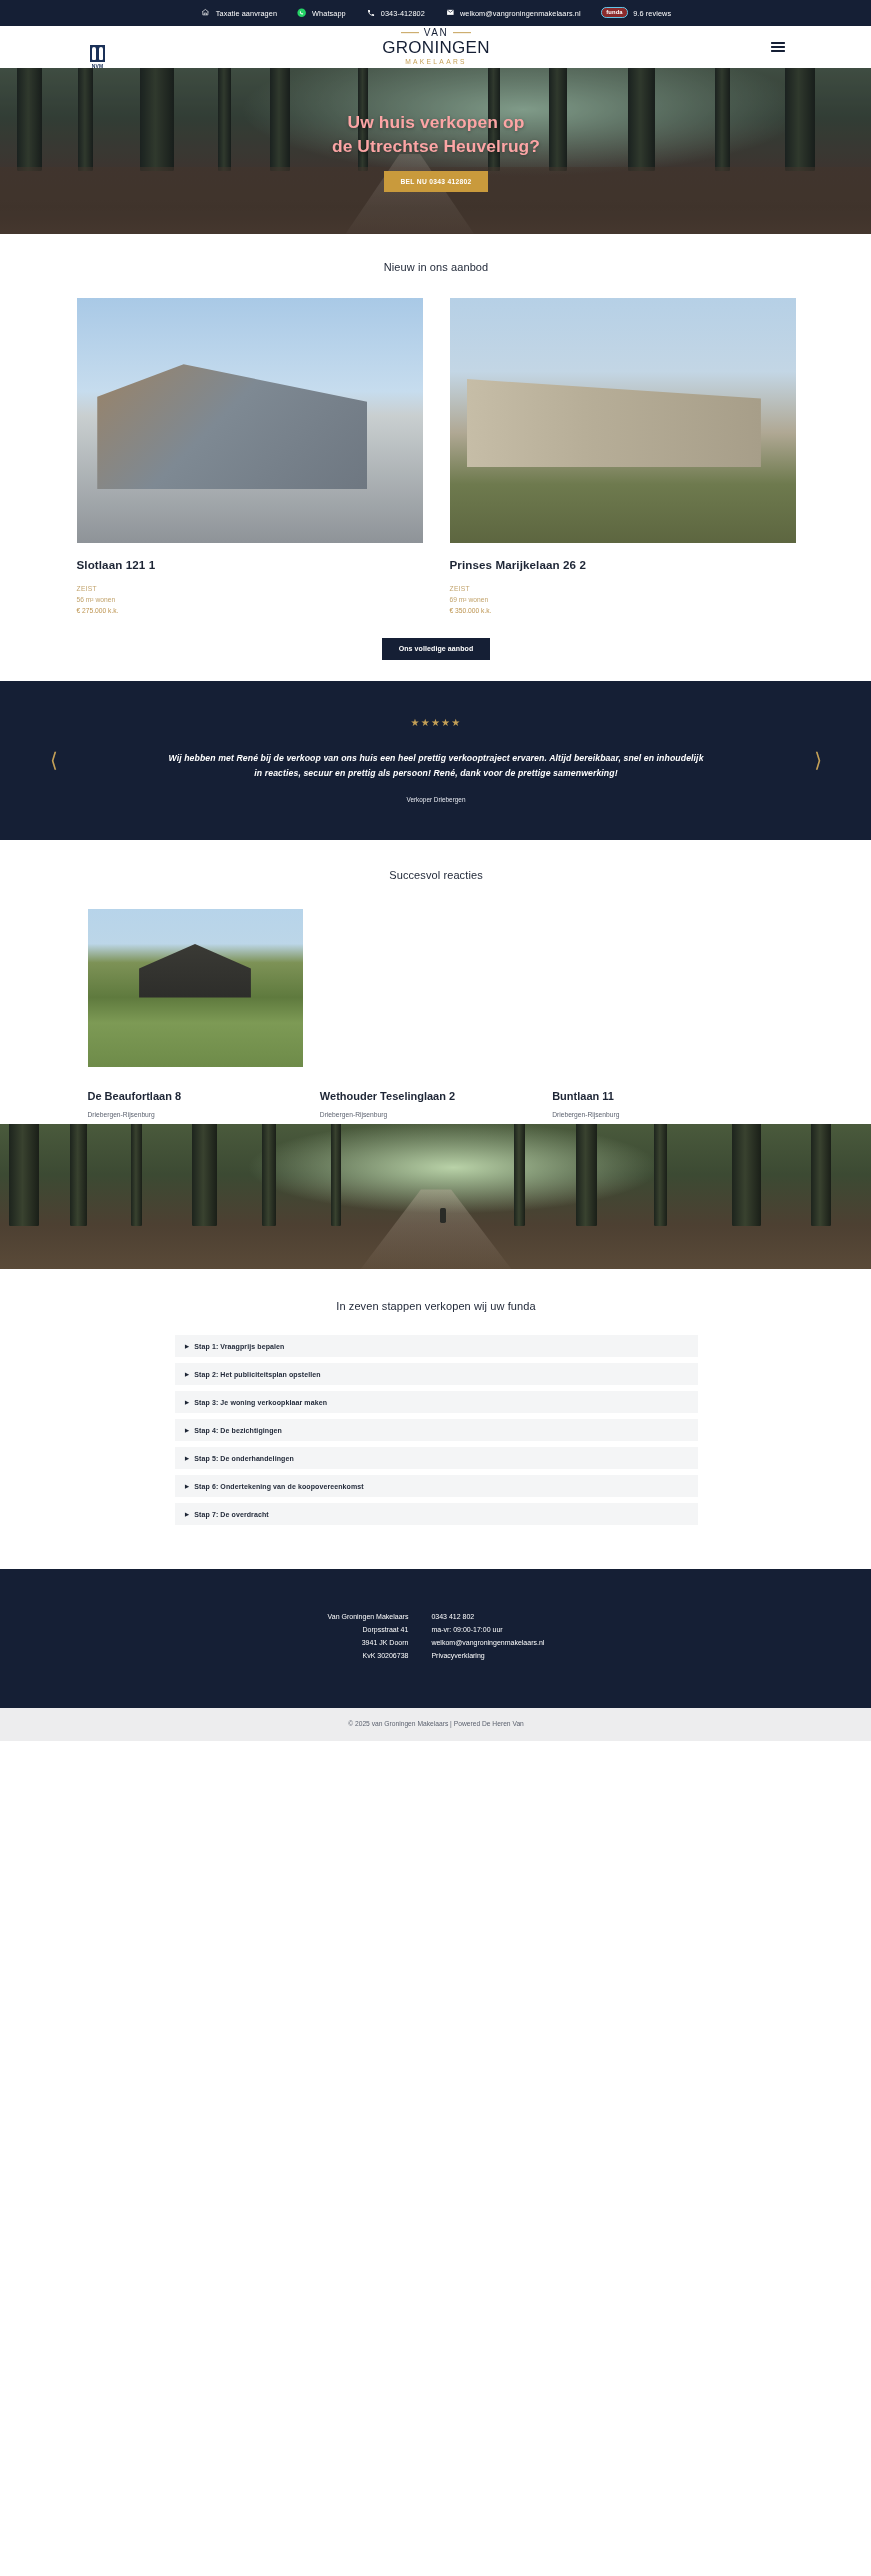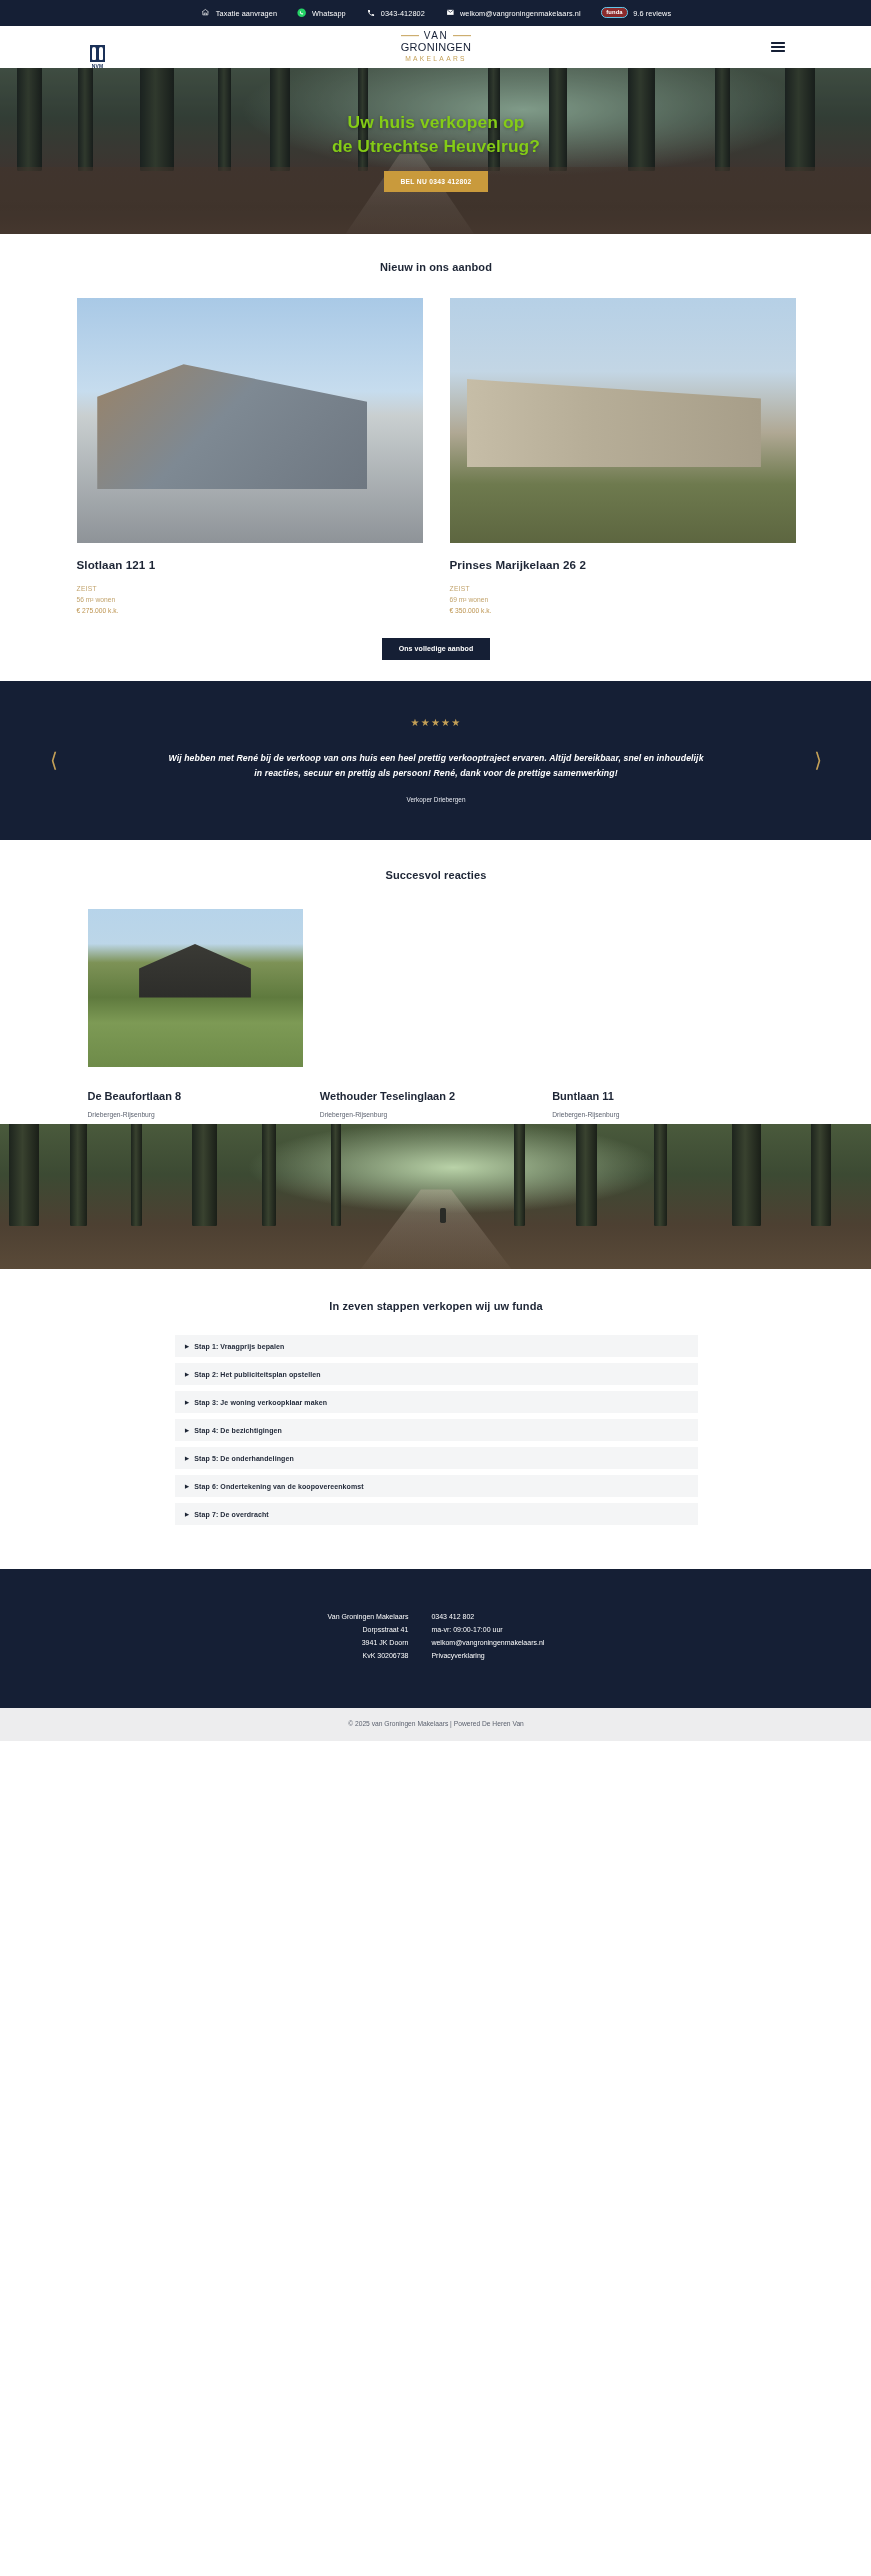--- a/index.html
+++ b/index.html
@@ -90,21 +90,21 @@
     cursor: pointer;
   }
   .brand-van {
     display: flex; align-items: center; justify-content: center; gap: 5.2px;
     color: #151f35; font-size: 10px; letter-spacing: 1.5px; font-weight: 400;
   }
   .brand-van:before, .brand-van:after {
     content: ""; width: 17.4px; height: 0.6px; background: #c4a057; display: block;
   }
   .brand-main {
-    color: #151f35; font-size: 11px; letter-spacing: 0.3px; font-weight: 400; margin-top: 1.7px;
+    color: #151f35; font-size: 17px; letter-spacing: 0.3px; font-weight: 400; margin-top: 1.7px;
   }
   .brand-sub {
     color: #c4a057; font-size: 6.7px; letter-spacing: 2.3px; margin-top: 2.3px;
   }
   .burger {
     position: absolute;
     right: 87px; top: 50%; transform: translateY(-50%);
     width: 14px; cursor: pointer;
   }
   .burger span { display:block; height: 1.7px; background: #151f35; margin: 2.3px 0; border-radius: 0.6px; }
@@ -139,21 +139,21 @@
     clip-path: polygon(42% 0%, 58% 0%, 100% 100%, 0% 100%);
   }
   .hero-overlay { position: absolute; inset: 0; background: rgba(20,26,40,.22); }
   .hero-content {
     position: relative; z-index: 3;
     height: 100%;
     display: flex; flex-direction: column;
     align-items: center; justify-content: center;
   }
   .hero-title {
-    color: #84cc16; font-size: 17.4px; font-weight: 700;
+    color: #fca5a5; font-size: 17.4px; font-weight: 700;
     text-align: center; line-height: 1.42; letter-spacing: 0.1px;
     text-shadow: 0 0.6px 3.5px rgba(0,0,0,.35);
   }
   .hero-cta {
     margin-top: 11.6px;
     background: #c99a3c;
     color: #fff;
     font-size: 6.7px;
     font-weight: 700;
     letter-spacing: 0.3px;
@@ -162,21 +162,21 @@
     cursor: pointer;
     font-family: inherit;
   }
 
   
   .section { background: #fff; }
   .sec-title {
     text-align: center;
     font-size: 11px;
     color: #1d2535;
-    font-weight: 700;
+    font-weight: 400;
     letter-spacing: 0.1px;
   }
 
   
   .listings-sec { padding-top: 27px; padding-bottom: 21px; }
   .listings {
     display: flex;
     justify-content: center;
     gap: 27px;
     margin-top: 25.6px;

